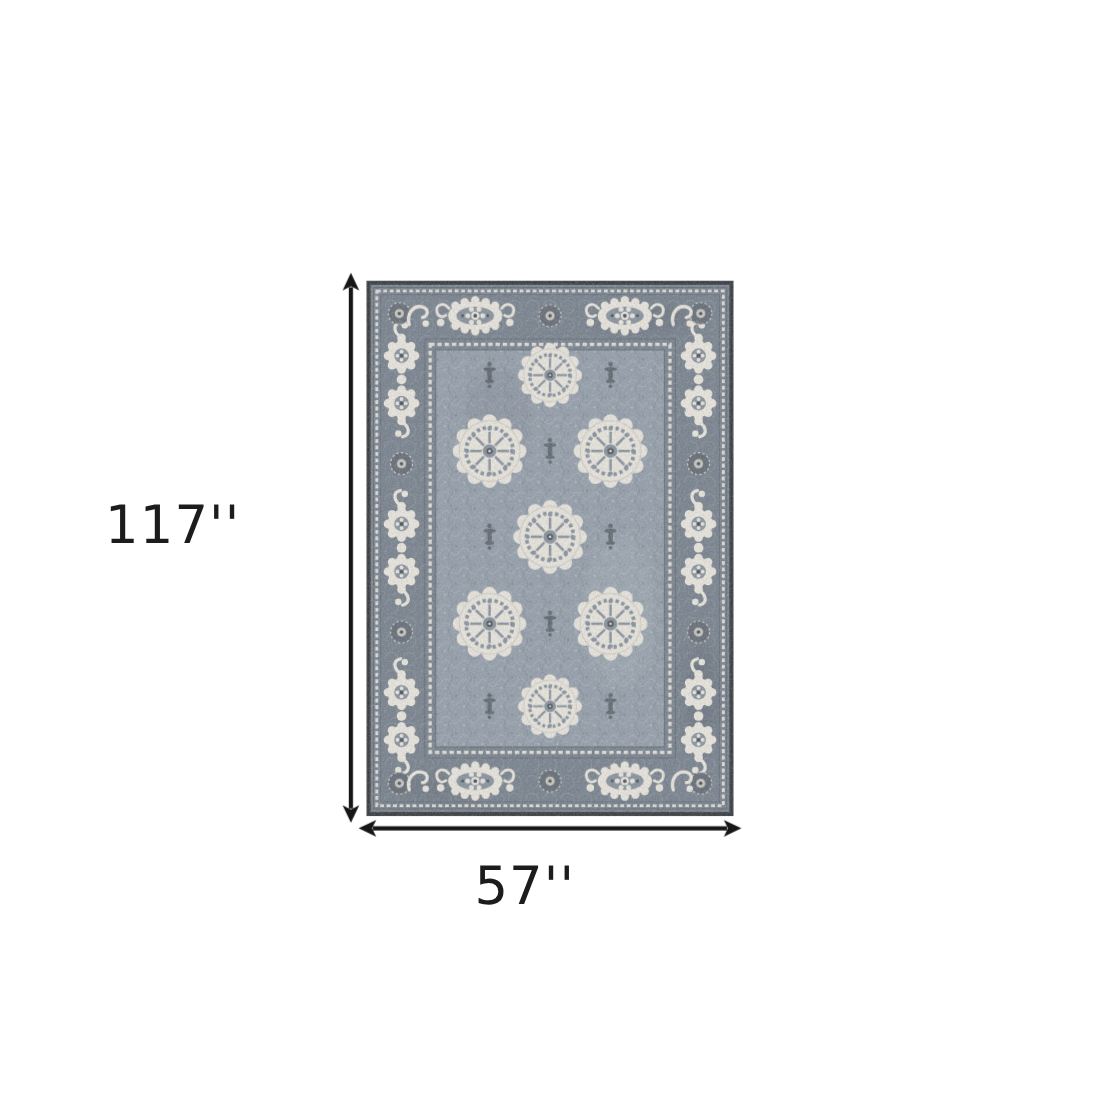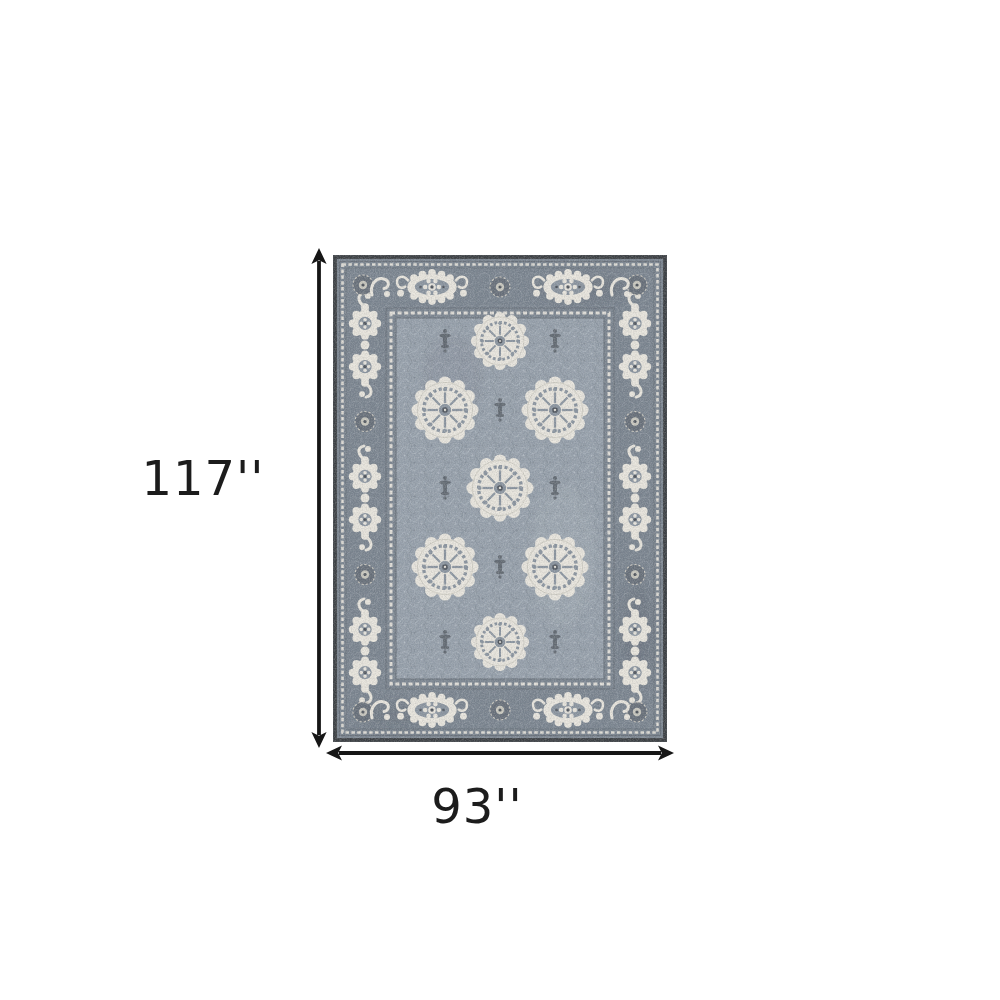--- a/index.html
+++ b/index.html
@@ -15,21 +15,21 @@
     font-family:"DejaVu Sans","Liberation Sans",sans-serif;
   }
   .rug-wrap{position:absolute;left:333px;top:255px;width:334px;height:487px;}
   .v-arrow{position:absolute;left:308px;top:247px;}
   .h-arrow{position:absolute;left:325px;top:742px;}
   .dim-label{
     position:absolute;transform:translate(-50%,-50%);
     font-size:48px;line-height:1;color:var(--c-label);
     letter-spacing:1px;white-space:nowrap;user-select:none;
   }
-  .height-label{left:157px;top:478px;margin-left:46px;}
+  .height-label{left:157px;top:478px;}
   .width-label{left:477px;top:806px;}
 </style>
 </head>
 <body>
 
 <div class="canvas">
 
   <div class="rug-wrap">
     <svg width="334" height="487" viewBox="0 0 334 487" xmlns="http://www.w3.org/2000/svg">
       <defs>
@@ -288,15 +288,15 @@
     <polygon points="11,501 18.6,485 11,488.8 3.4,485" style="fill:var(--c-arrow)"></polygon>
   </svg>
 
   <svg class="h-arrow" width="350" height="22" viewBox="0 0 350 22" xmlns="http://www.w3.org/2000/svg">
     <line x1="14" y1="11" x2="336" y2="11" style="stroke:var(--c-arrow);stroke-width:3.8"></line>
     <polygon points="1,11 17,3.4 13.2,11 17,18.6" style="fill:var(--c-arrow)"></polygon>
     <polygon points="349,11 333,3.4 336.8,11 333,18.6" style="fill:var(--c-arrow)"></polygon>
   </svg>
 
   <div class="dim-label height-label">117''</div>
-  <div class="dim-label width-label">93''</div>
+  <div class="dim-label width-label">57''</div>
 
 </div>
 
 </body></html>

